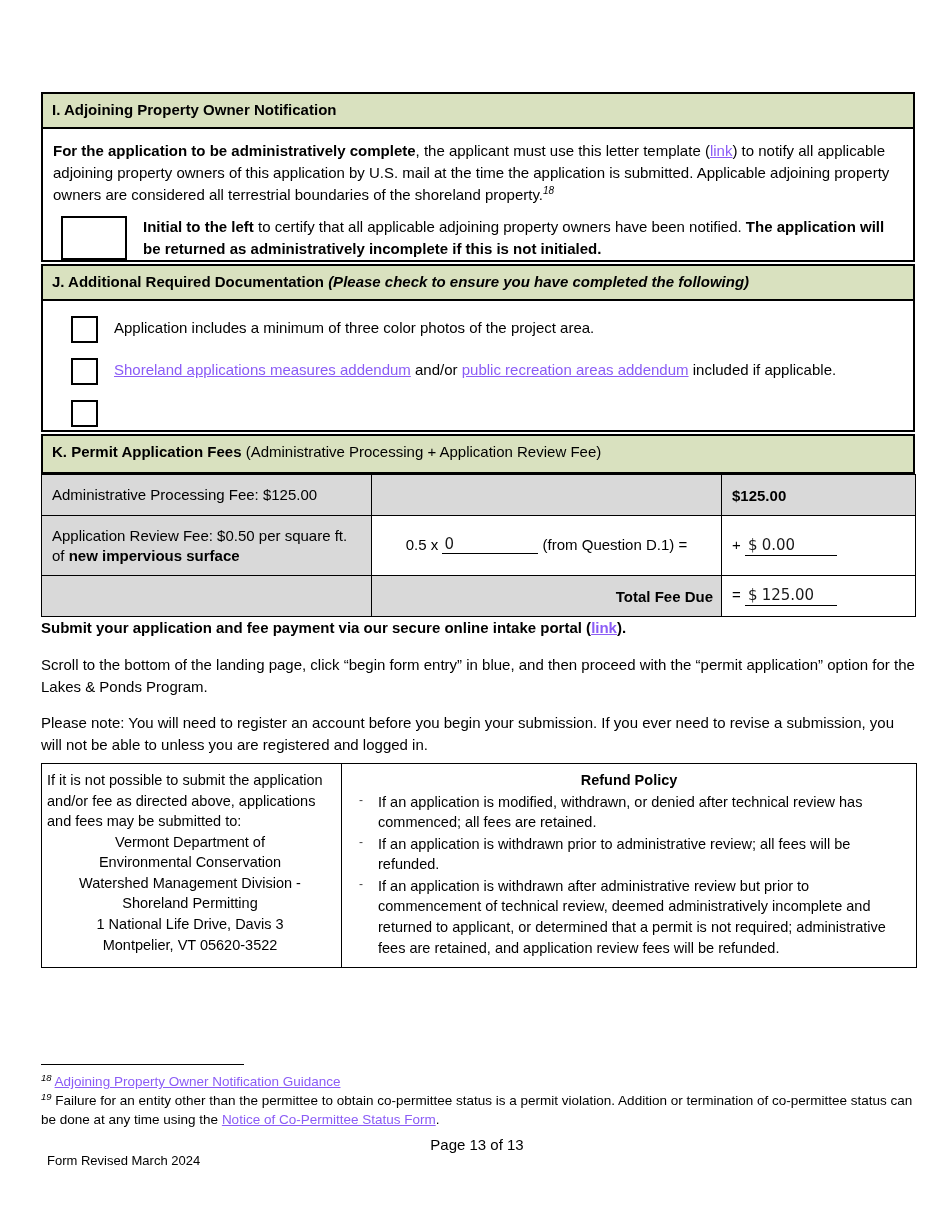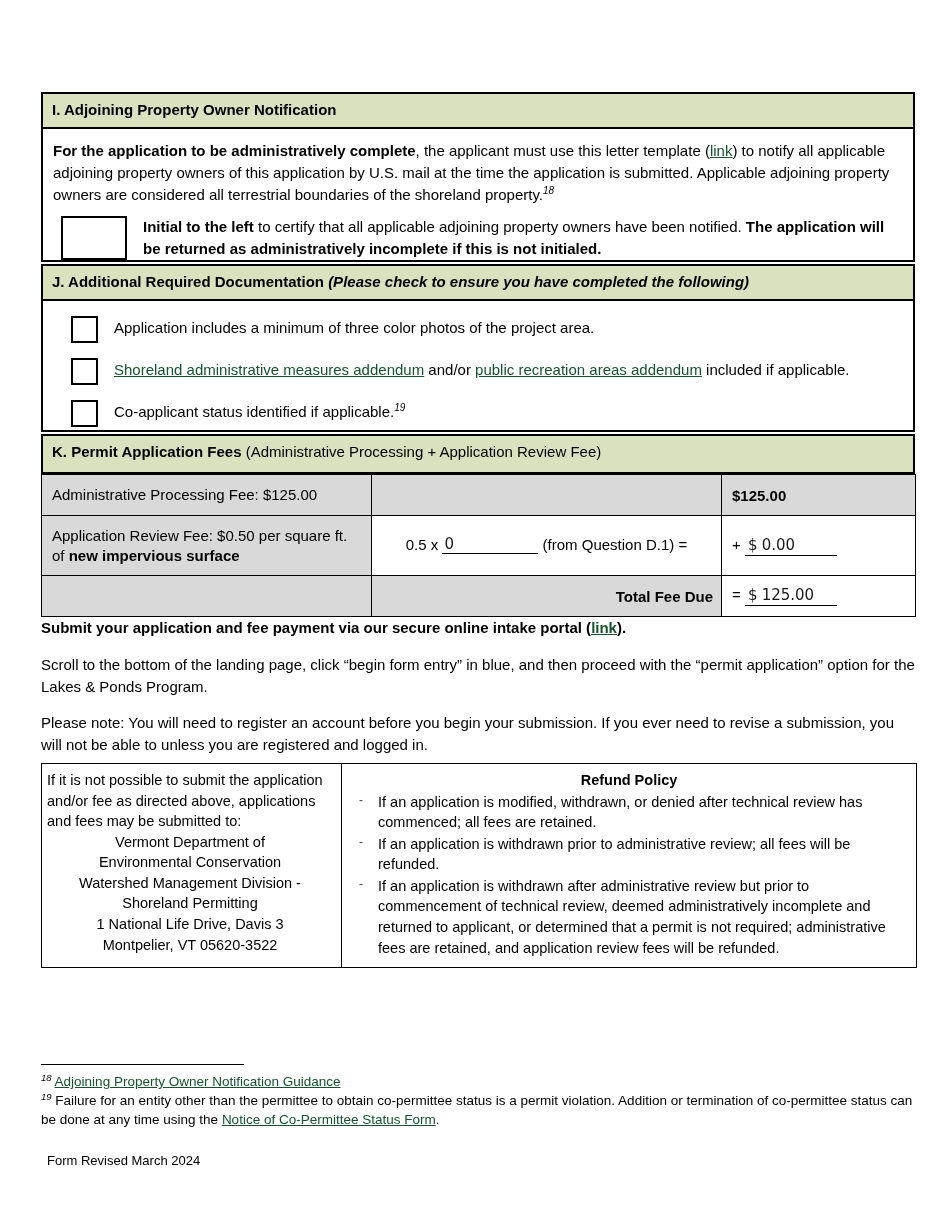--- a/index.html
+++ b/index.html
@@ -43,21 +43,21 @@
   .sec-head .ital { font-style: italic; font-weight: bold; text-align: center; }
 
   .sec-body {
     box-sizing: border-box;
     padding: 10px 11px 10px 10px;
     font-size: 15px;
     line-height: 1.47;
   }
 
   a.lnk, .lnk {
-    color: #14532d;
+    color: #8b5cf6;
     text-decoration: underline;
   }
   .b { font-weight: bold; }
   sup { font-size: 10px; vertical-align: super; line-height: 0; font-style: italic; }
 
   
   .initial-row {
     display: flex;
     align-items: flex-start;
     margin-top: 10px;
@@ -247,26 +247,25 @@
     </div>
     <div class="sec-body" style="padding-top:14px;">
 
       <div class="check-item">
         <div class="cbox"></div>
         <div class="check-label">Application includes a minimum of three color photos of the project area.</div>
       </div>
 
       <div class="check-item">
         <div class="cbox"></div>
-        <div class="check-label"><a href="#" class="lnk">Shoreland administrative measures addendum</a><span> and/or </span><a href="#" class="lnk">public recreation areas addendum</a><span> included if applicable.</span></div>
+        <div class="check-label"><a href="#" class="lnk">Shoreland applications measures addendum</a><span> and/or </span><a href="#" class="lnk">public recreation areas addendum</a><span> included if applicable.</span></div>
       </div>
 
       <div class="check-item">
         <div class="cbox"></div>
-        <div class="check-label"><span>Co-applicant status identified if applicable.</span><sup>19</sup></div>
       </div>
 
     </div>
   </div>
 
   <div class="frame" style="left:41px; top:434px; width:874px; height:182px; border:none;">
 
     <div class="sec-head" style="border:2px solid #000; border-bottom:2px solid #000; height:40px;">
       <span>K. Permit Application Fees </span><span class="light">(Administrative Processing + Application Review Fee)</span>
     </div>
@@ -322,16 +321,17 @@
   </tbody>
     </table>
 
   <div class="fn-rule" style="left:41px; top:1064px; width:203px;"></div>
 
   <div class="footnotes" style="left:41px; top:1072px; width:872px;">
     <p class="fn"><sup>18</sup> <a href="#" class="lnk">Adjoining Property Owner Notification Guidance</a></p>
     <p class="fn"><sup>19</sup><span> Failure for an entity other than the permittee to obtain co-permittee status is a permit violation. Addition or termination of co-permittee status can be done at any time using the </span><a href="#" class="lnk">Notice of Co-Permittee Status Form</a><span>.</span></p>
   </div>
 
+  <div class="pagenum" style="left:41px; top:1136px; width:872px;">Page 13 of 13</div>
 
   <div class="formrev" style="left:47px; top:1153px;">Form Revised March 2024</div>
 
 </div>
 
 </body></html>

